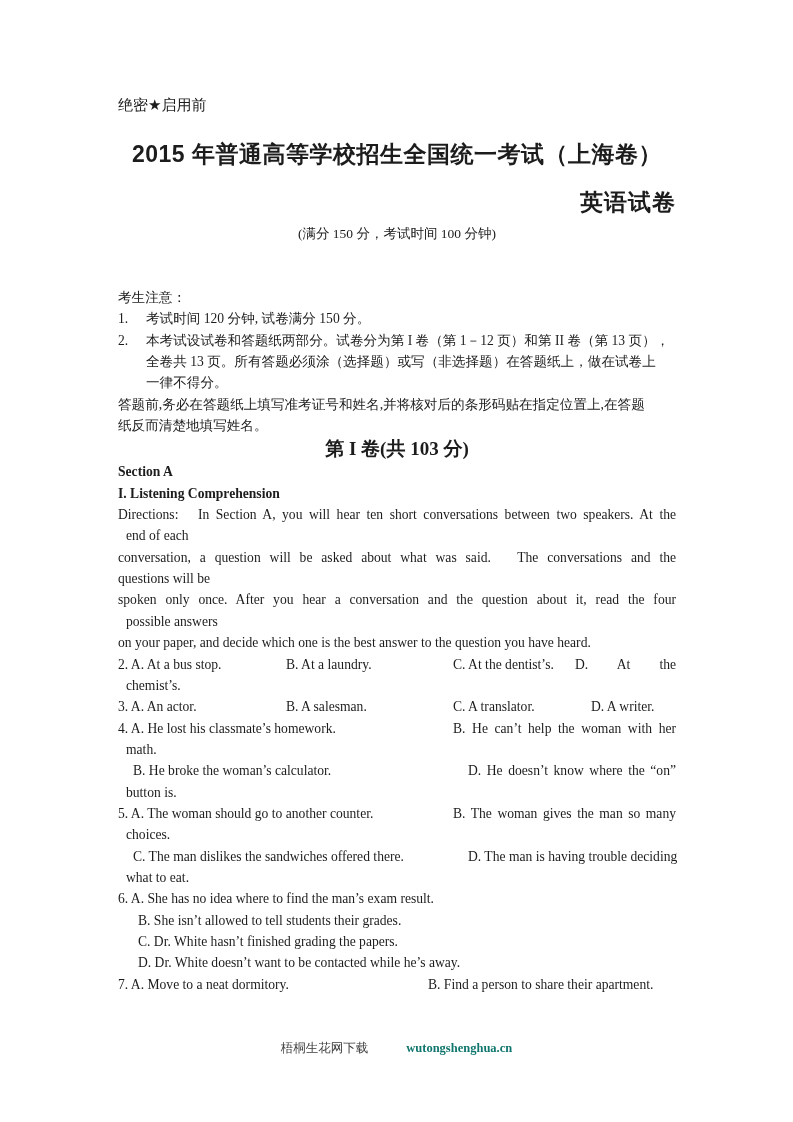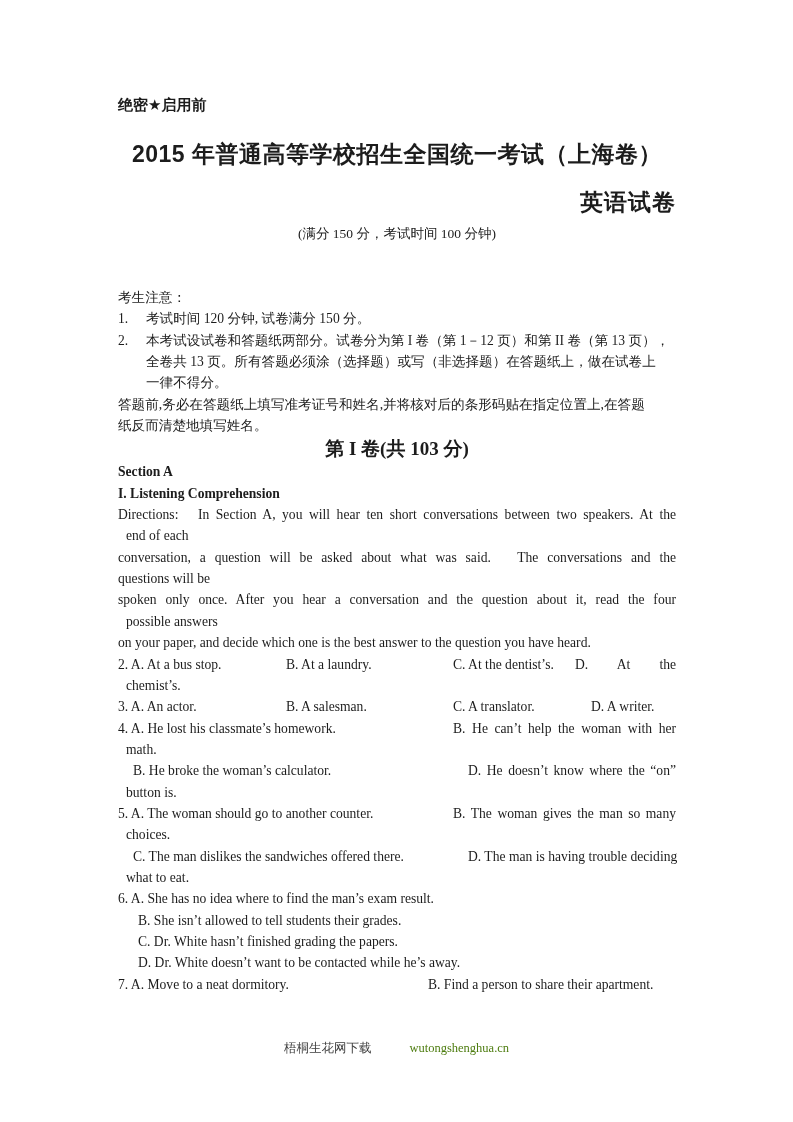--- a/index.html
+++ b/index.html
@@ -8,21 +8,21 @@
     width: 793px; height: 1122px;
     background: #ffffff;
     color: #1c1c1c;
     font-family: "Liberation Serif", "DejaVu Serif", serif;
     box-sizing: border-box;
     padding: 95px 117px 0 118px;
     overflow: hidden;
   }
   .classification {
     font-family: "Liberation Sans", "DejaVu Sans", sans-serif;
-    font-weight: bold; font-size: 15px; line-height: 20px;
+    font-weight: normal; font-size: 15px; line-height: 20px;
   }
   .title {
     margin: 24px 0 0 0; text-align: center;
     font-family: "Liberation Sans", "DejaVu Sans", sans-serif;
     font-weight: bold; font-size: 23px; line-height: 30px;
     letter-spacing: 0.5px;
   }
   .subtitle {
     margin: 18px 0 0 0; text-align: right;
     font-family: "Liberation Sans", "DejaVu Sans", sans-serif;
@@ -52,21 +52,21 @@
   .c3s { width: 122px; flex: 0 0 122px; }
   .c4 { flex: 1 1 auto; }
   .half { width: 335px; flex: 0 0 335px; }
   .rest { flex: 1 1 auto; }
   .q7left { width: 310px; flex: 0 0 310px; }
   .footer {
     position: absolute; top: 1040px; left: 0; width: 100%;
     text-align: center; font-size: 12.5px; line-height: 17px; color: #3c3c3c;
   }
   .footer .fs { margin: 0 19px; }
-  .footer-url { font-weight: normal; color: #4d7c0f; }
+  .footer-url { font-weight: bold; color: #0f766e; }
 </style>
 </head>
 <body>
 
 <div class="page">
 
   <div class="classification">绝密★启用前</div>
 
   <div class="title">2015 年普通高等学校招生全国统一考试（上海卷）</div>
   <div class="subtitle">英语试卷</div>

